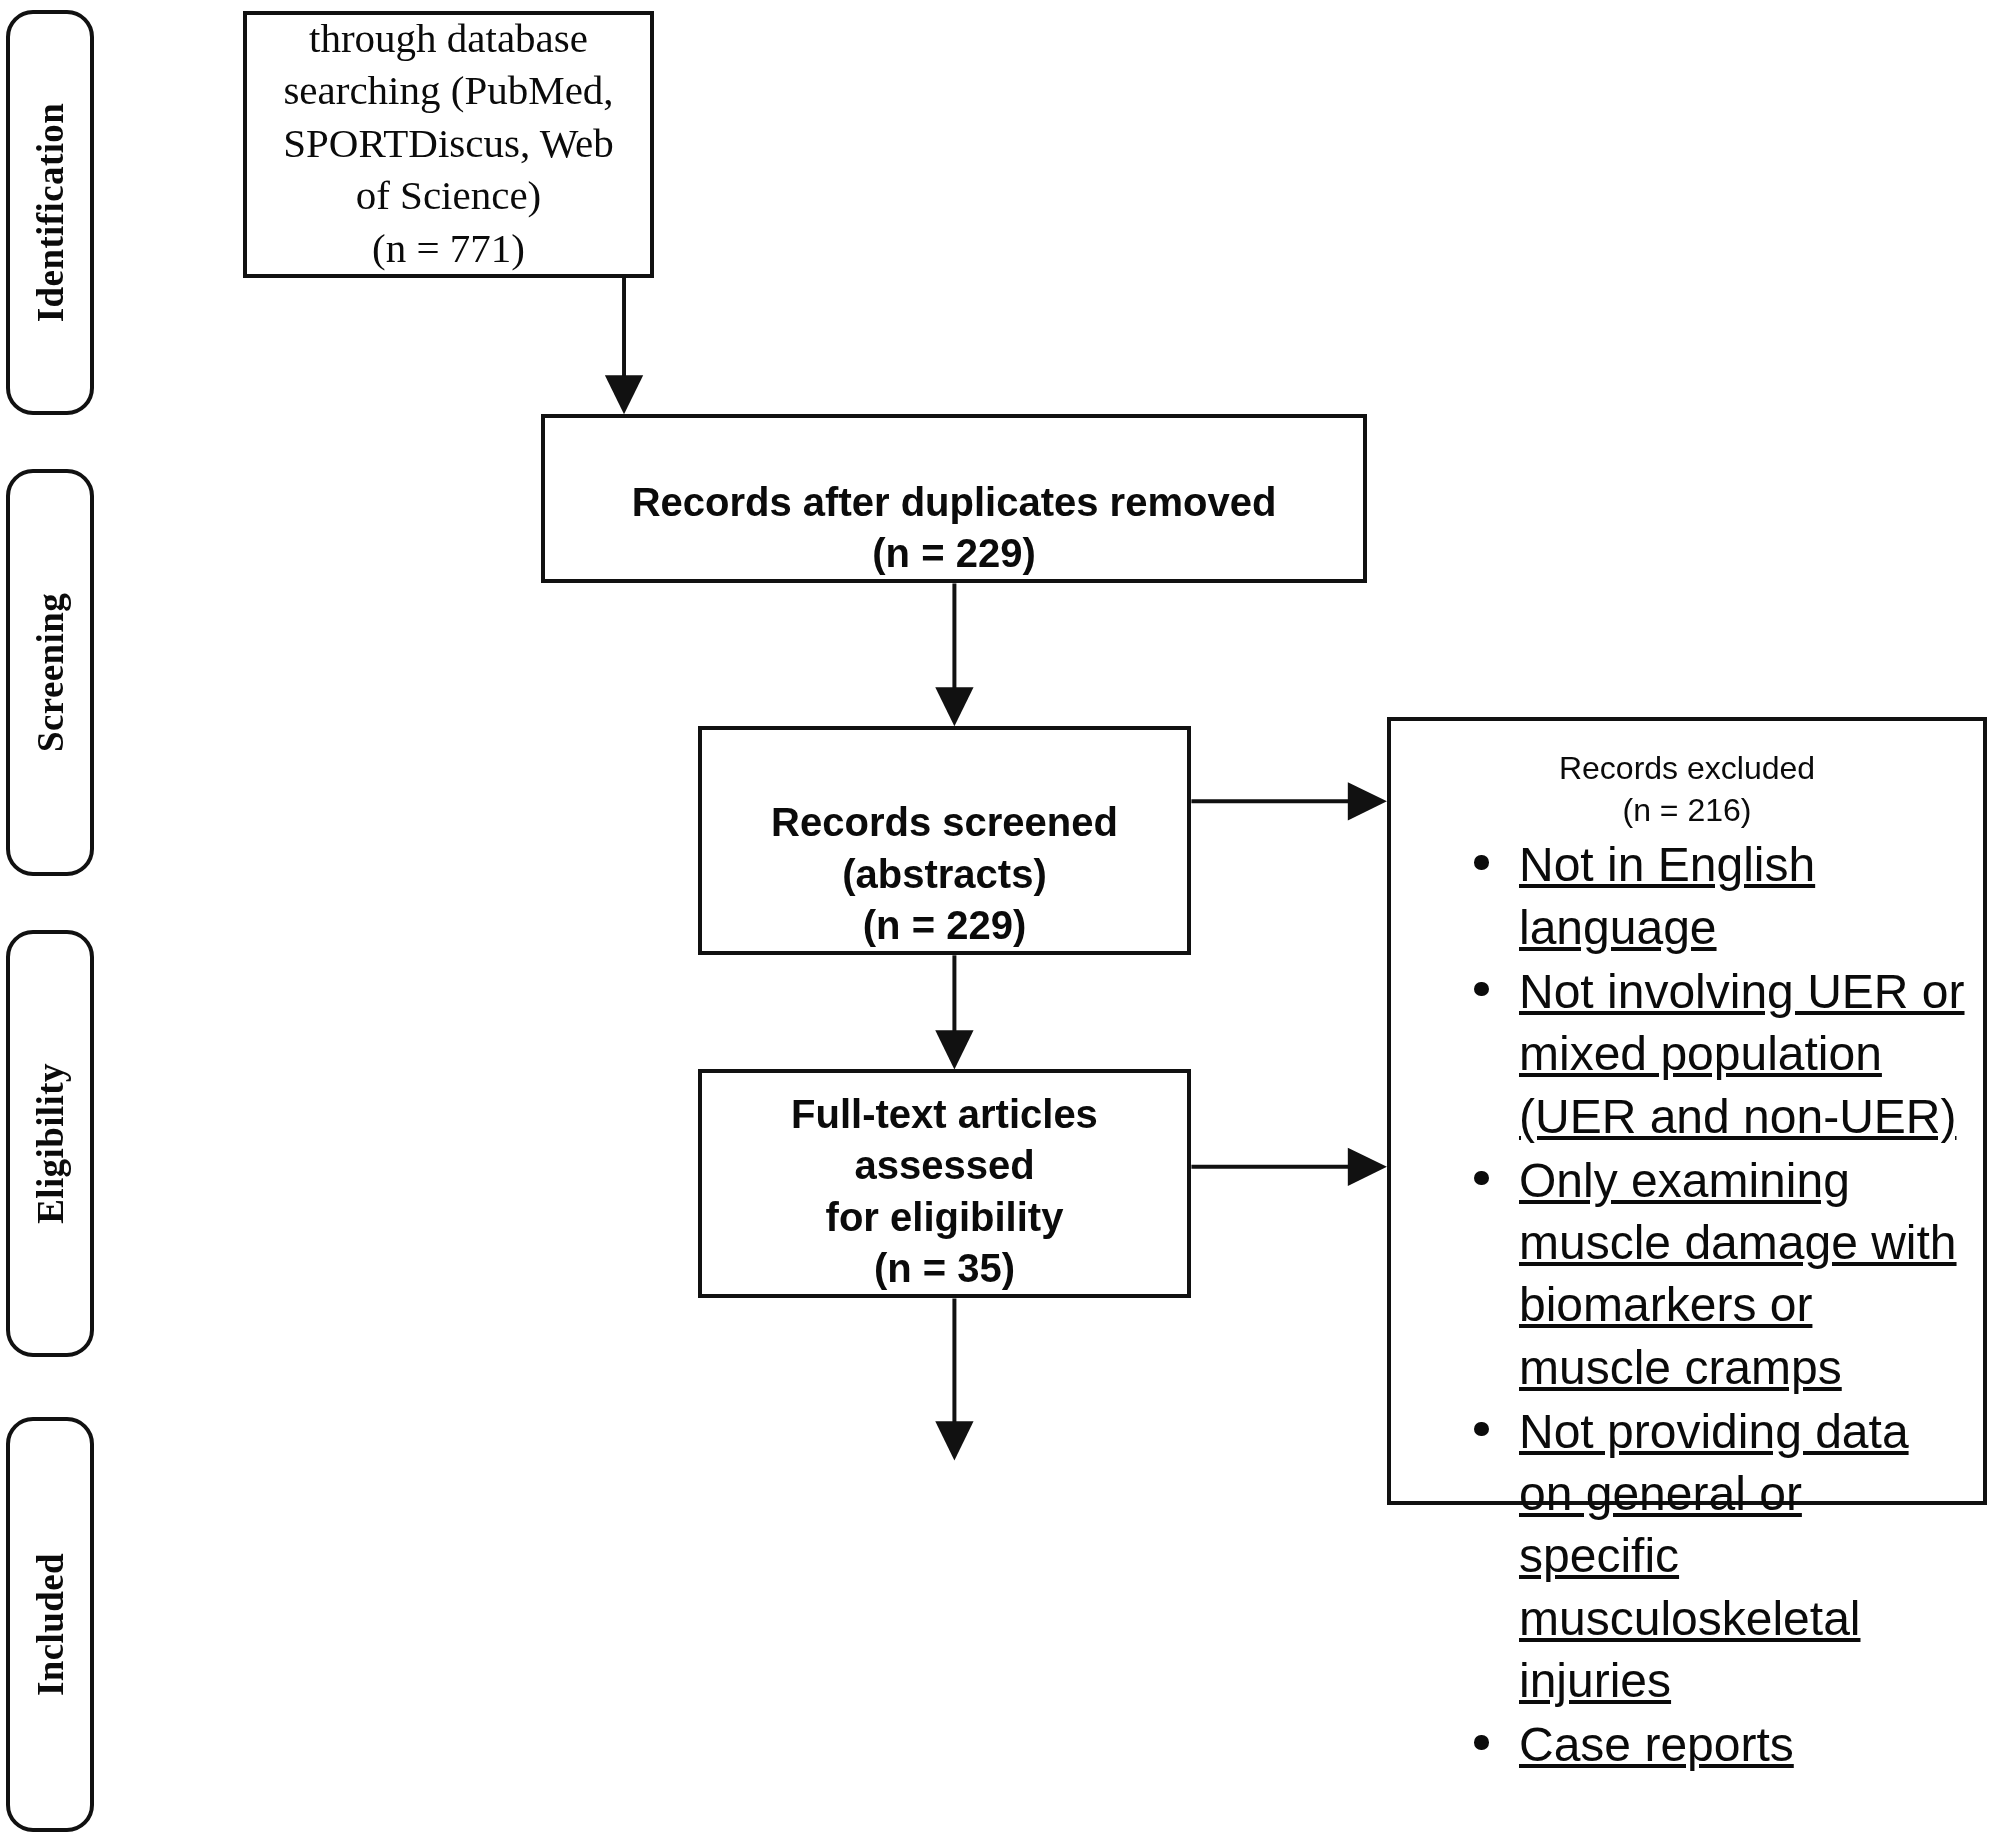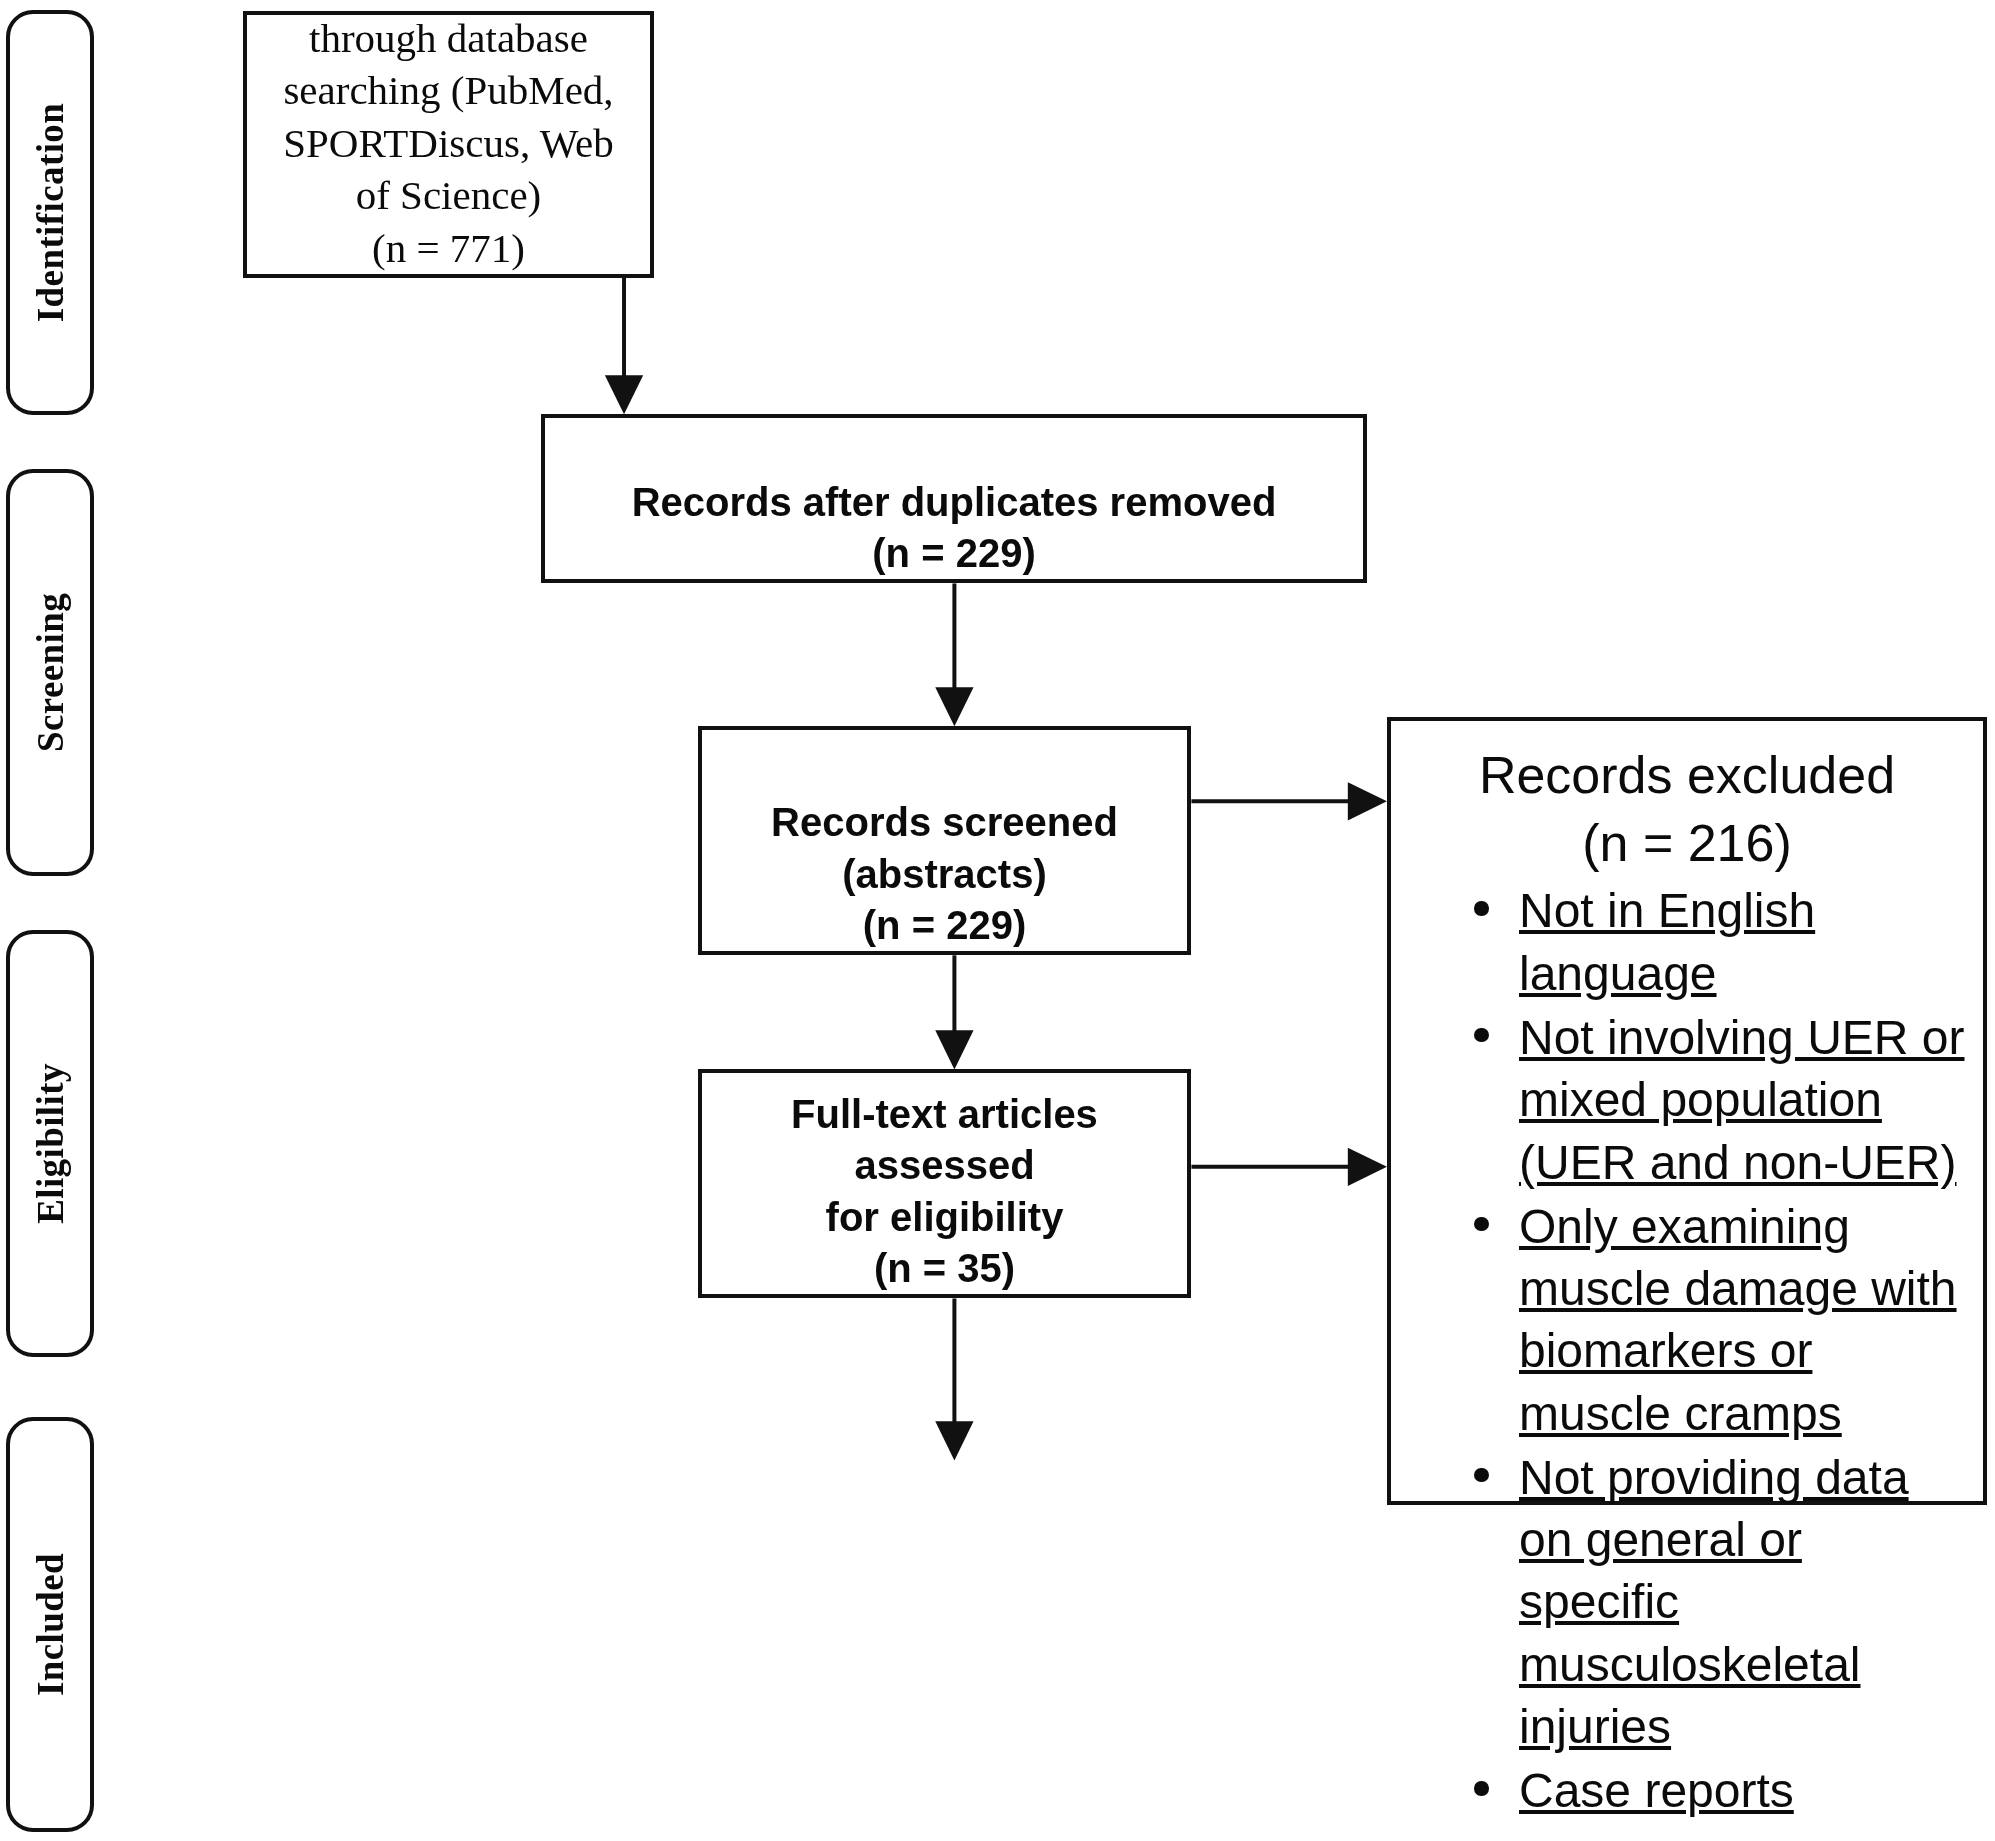--- a/index.html
+++ b/index.html
@@ -72,23 +72,24 @@
     position: absolute;
     border: 4px solid #111111;
     background: #ffffff;
     box-sizing: border-box;
     padding: 21px 16px 16px 16px;
     color: #0b0b0b;
     font-family: "Liberation Sans", sans-serif;
   }
   #excluded-box .excluded-head {
     text-align: center;
-    font-size: 52px;
+    font-size: 32px;
     line-height: 1.3;
     white-space: pre-line;
+    margin-top: 6px;
   }
   #excluded-box ul.excluded-list {
     list-style: none;
     margin: 3.2px 0 0 0;
     padding: 0 0 0 61px;
   }
   #excluded-box ul.excluded-list li {
     position: relative;
     font-size: 48px;
     line-height: 1.30;

